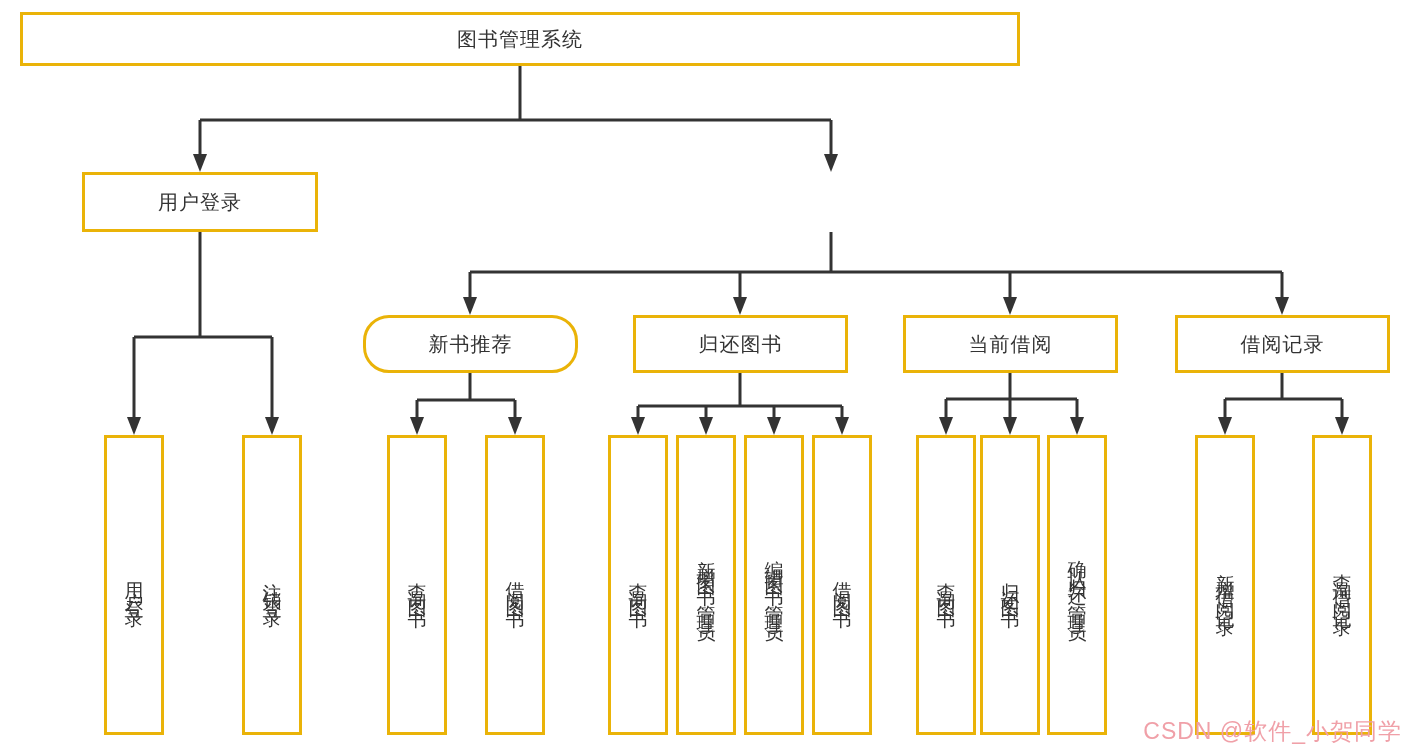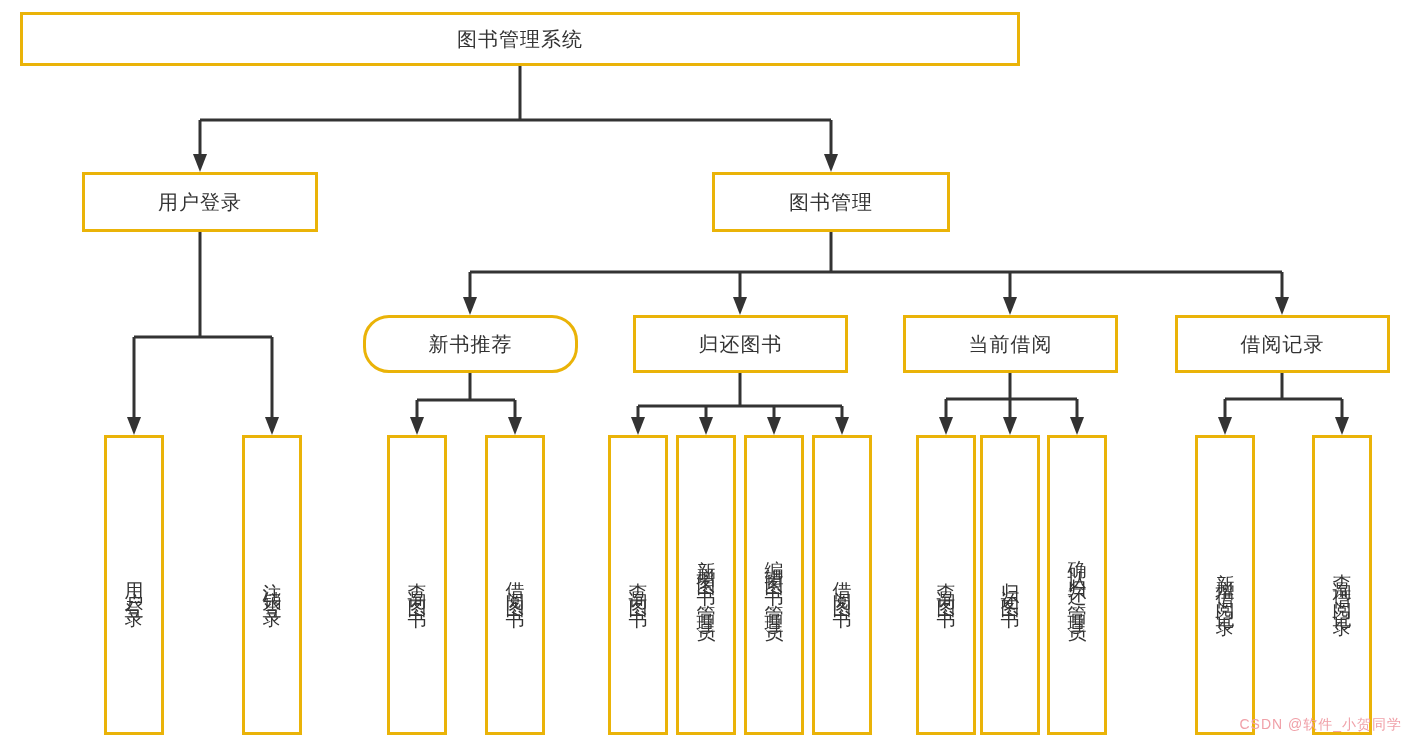--- a/index.html
+++ b/index.html
@@ -51,21 +51,21 @@
   .lf-bb-edit{left:744px;}
   .lf-bb-borrow{left:812px;}
   .lf-cb-query{left:916px;}
   .lf-cb-return{left:980px;}
   .lf-cb-confirm{left:1047px;}
   .lf-br-add{left:1195px;}
   .lf-br-query{left:1312px;}
   .watermark{
     position:absolute;
     right:3px;top:716px;
-    font-size:14px;
+    font-size:23px;
     color:#f0a0a8;
     letter-spacing:1px;
     white-space:nowrap;
   }
 </style>
 </head>
 <body>
 
 <div class="canvas">
 
@@ -134,21 +134,20 @@
       <polygon points="1003,417 1017,417 1010,435"></polygon>
       <polygon points="1070,417 1084,417 1077,435"></polygon>
       <polygon points="1218,417 1232,417 1225,435"></polygon>
       <polygon points="1335,417 1349,417 1342,435"></polygon>
     </g>
   </svg>
 
   <div class="box n-root">图书管理系统</div>
 
   <div class="box n-login">用户登录</div>
-  <div class="box n-bookmgmt">图书管理</div>
 
   <div class="box n-newbook">新书推荐</div>
   <div class="box n-borrowmod">归还图书</div>
   <div class="box n-current">当前借阅</div>
   <div class="box n-records">借阅记录</div>
 
   <div class="box vbox leaf lf-userlogin">用户登录</div>
   <div class="box vbox leaf lf-logout">注销登录</div>
 
   <div class="box vbox leaf lf-nb-query">查询图书</div>

